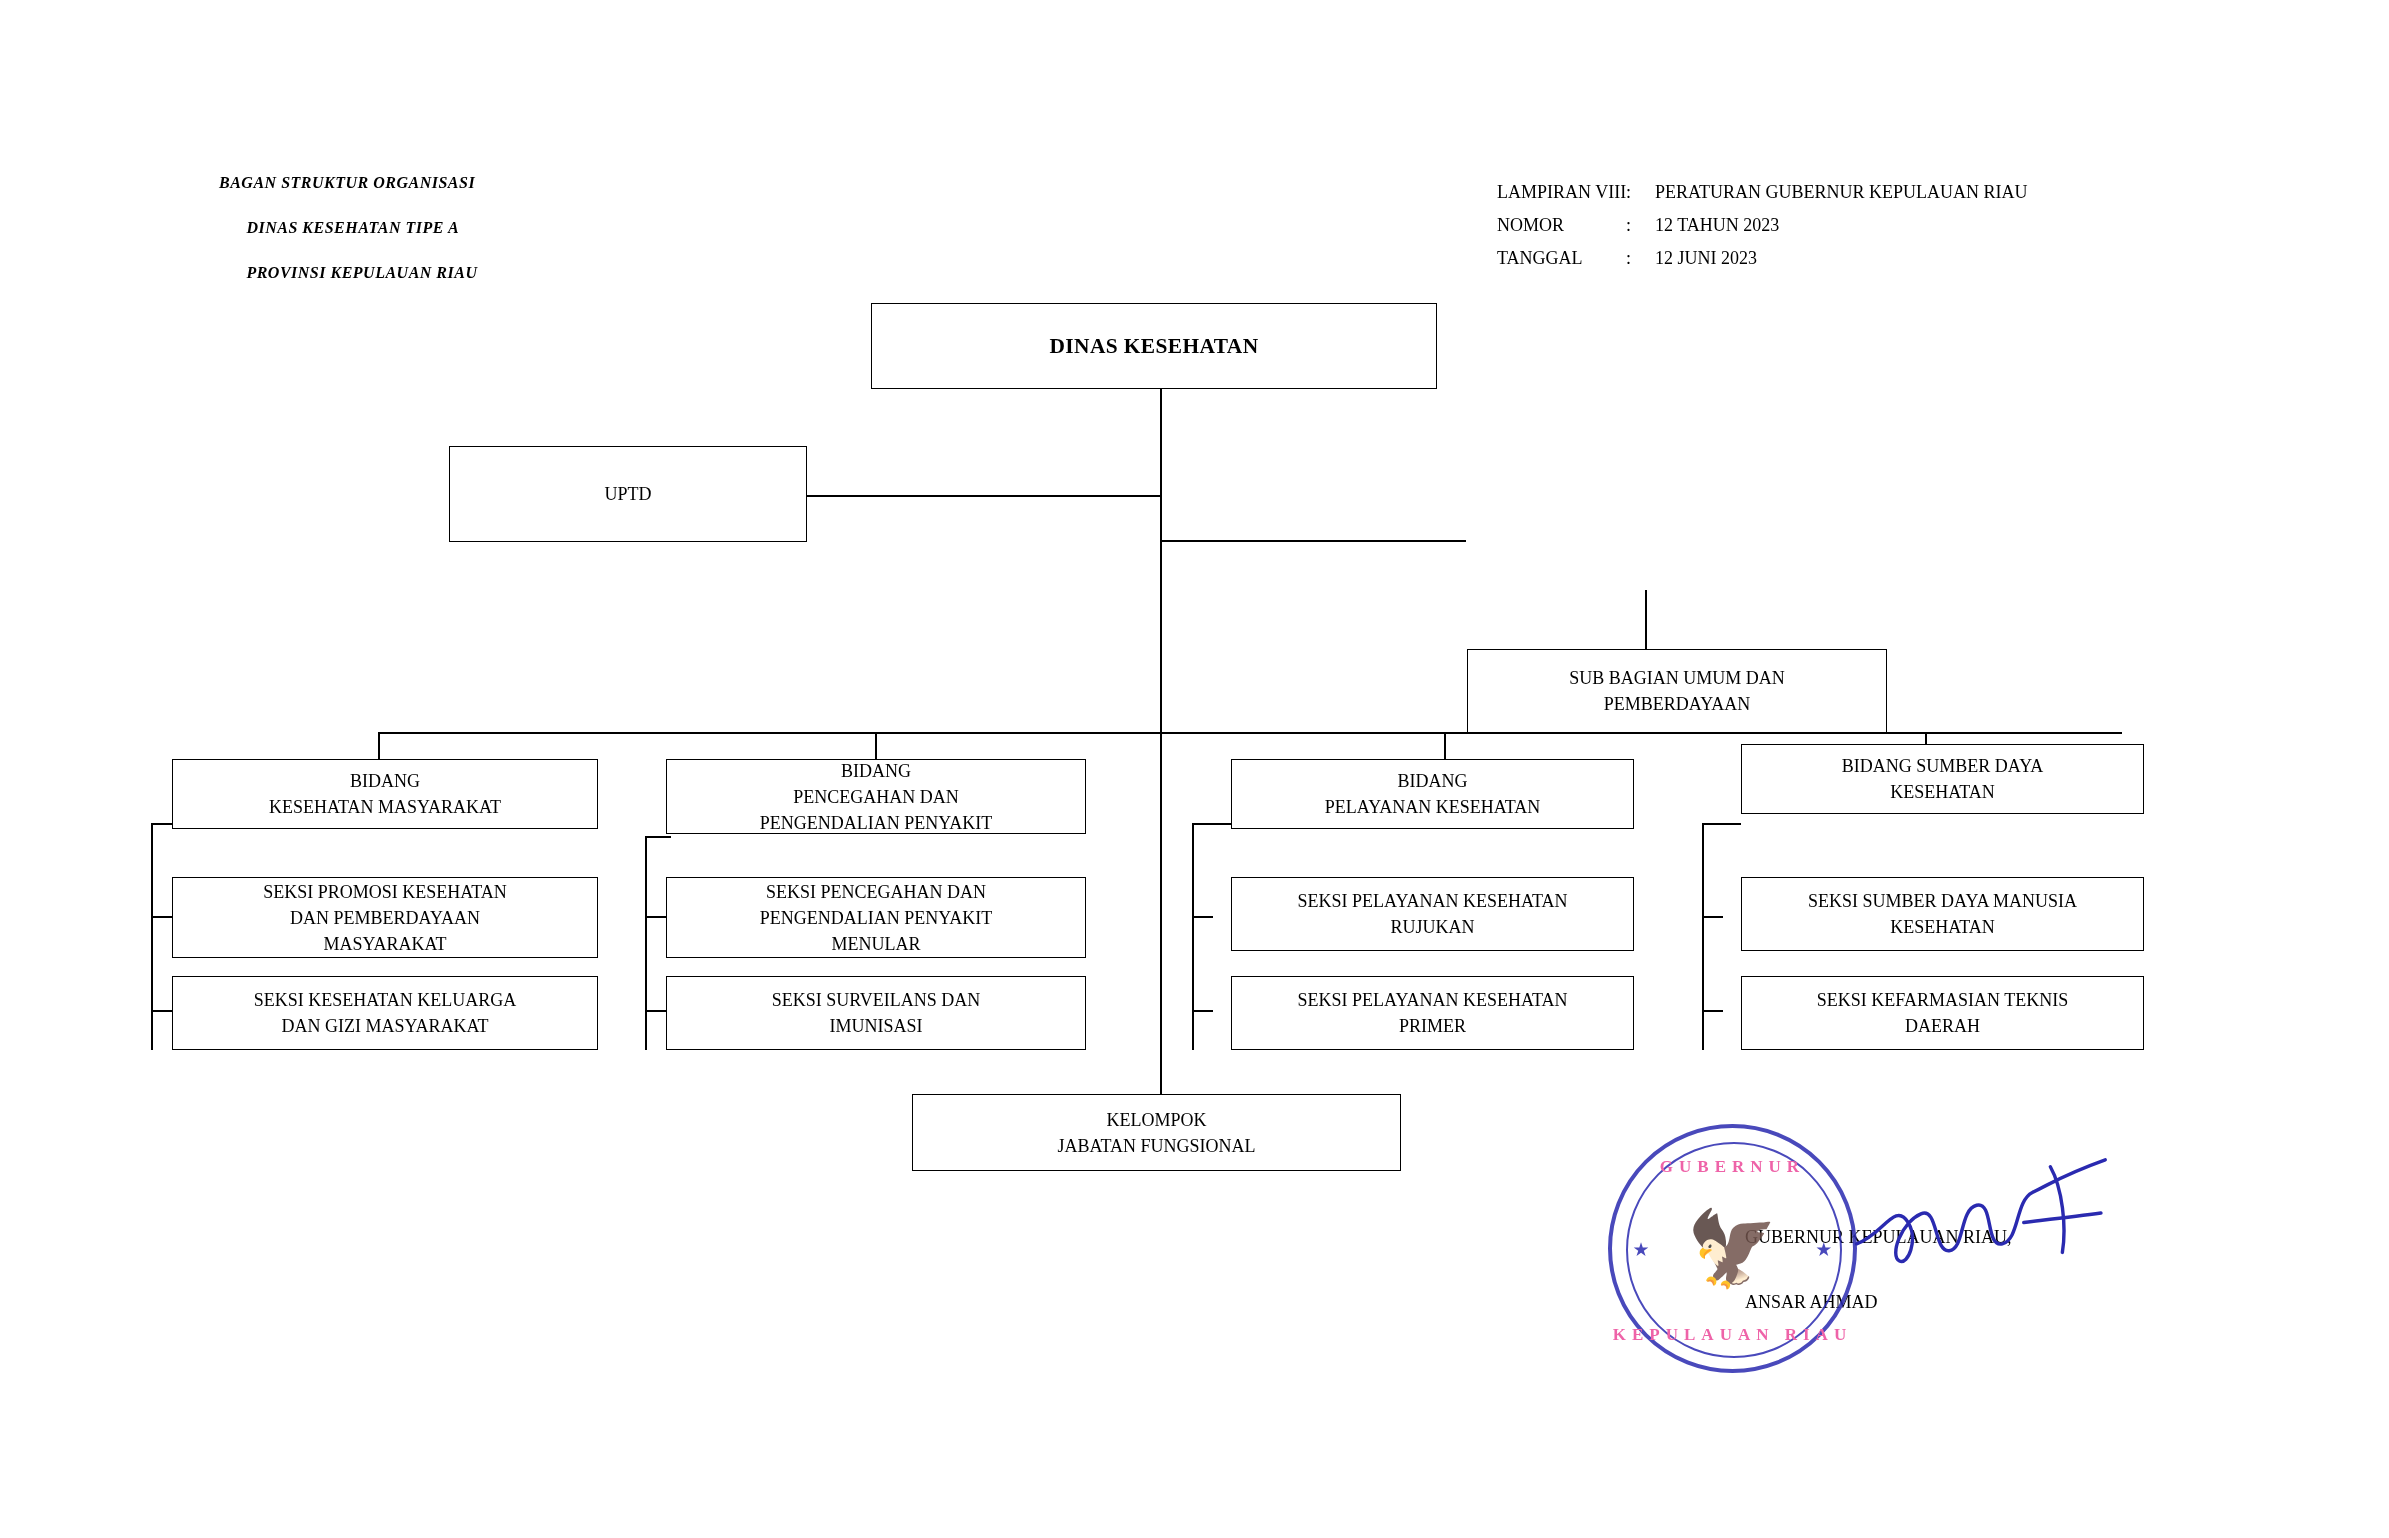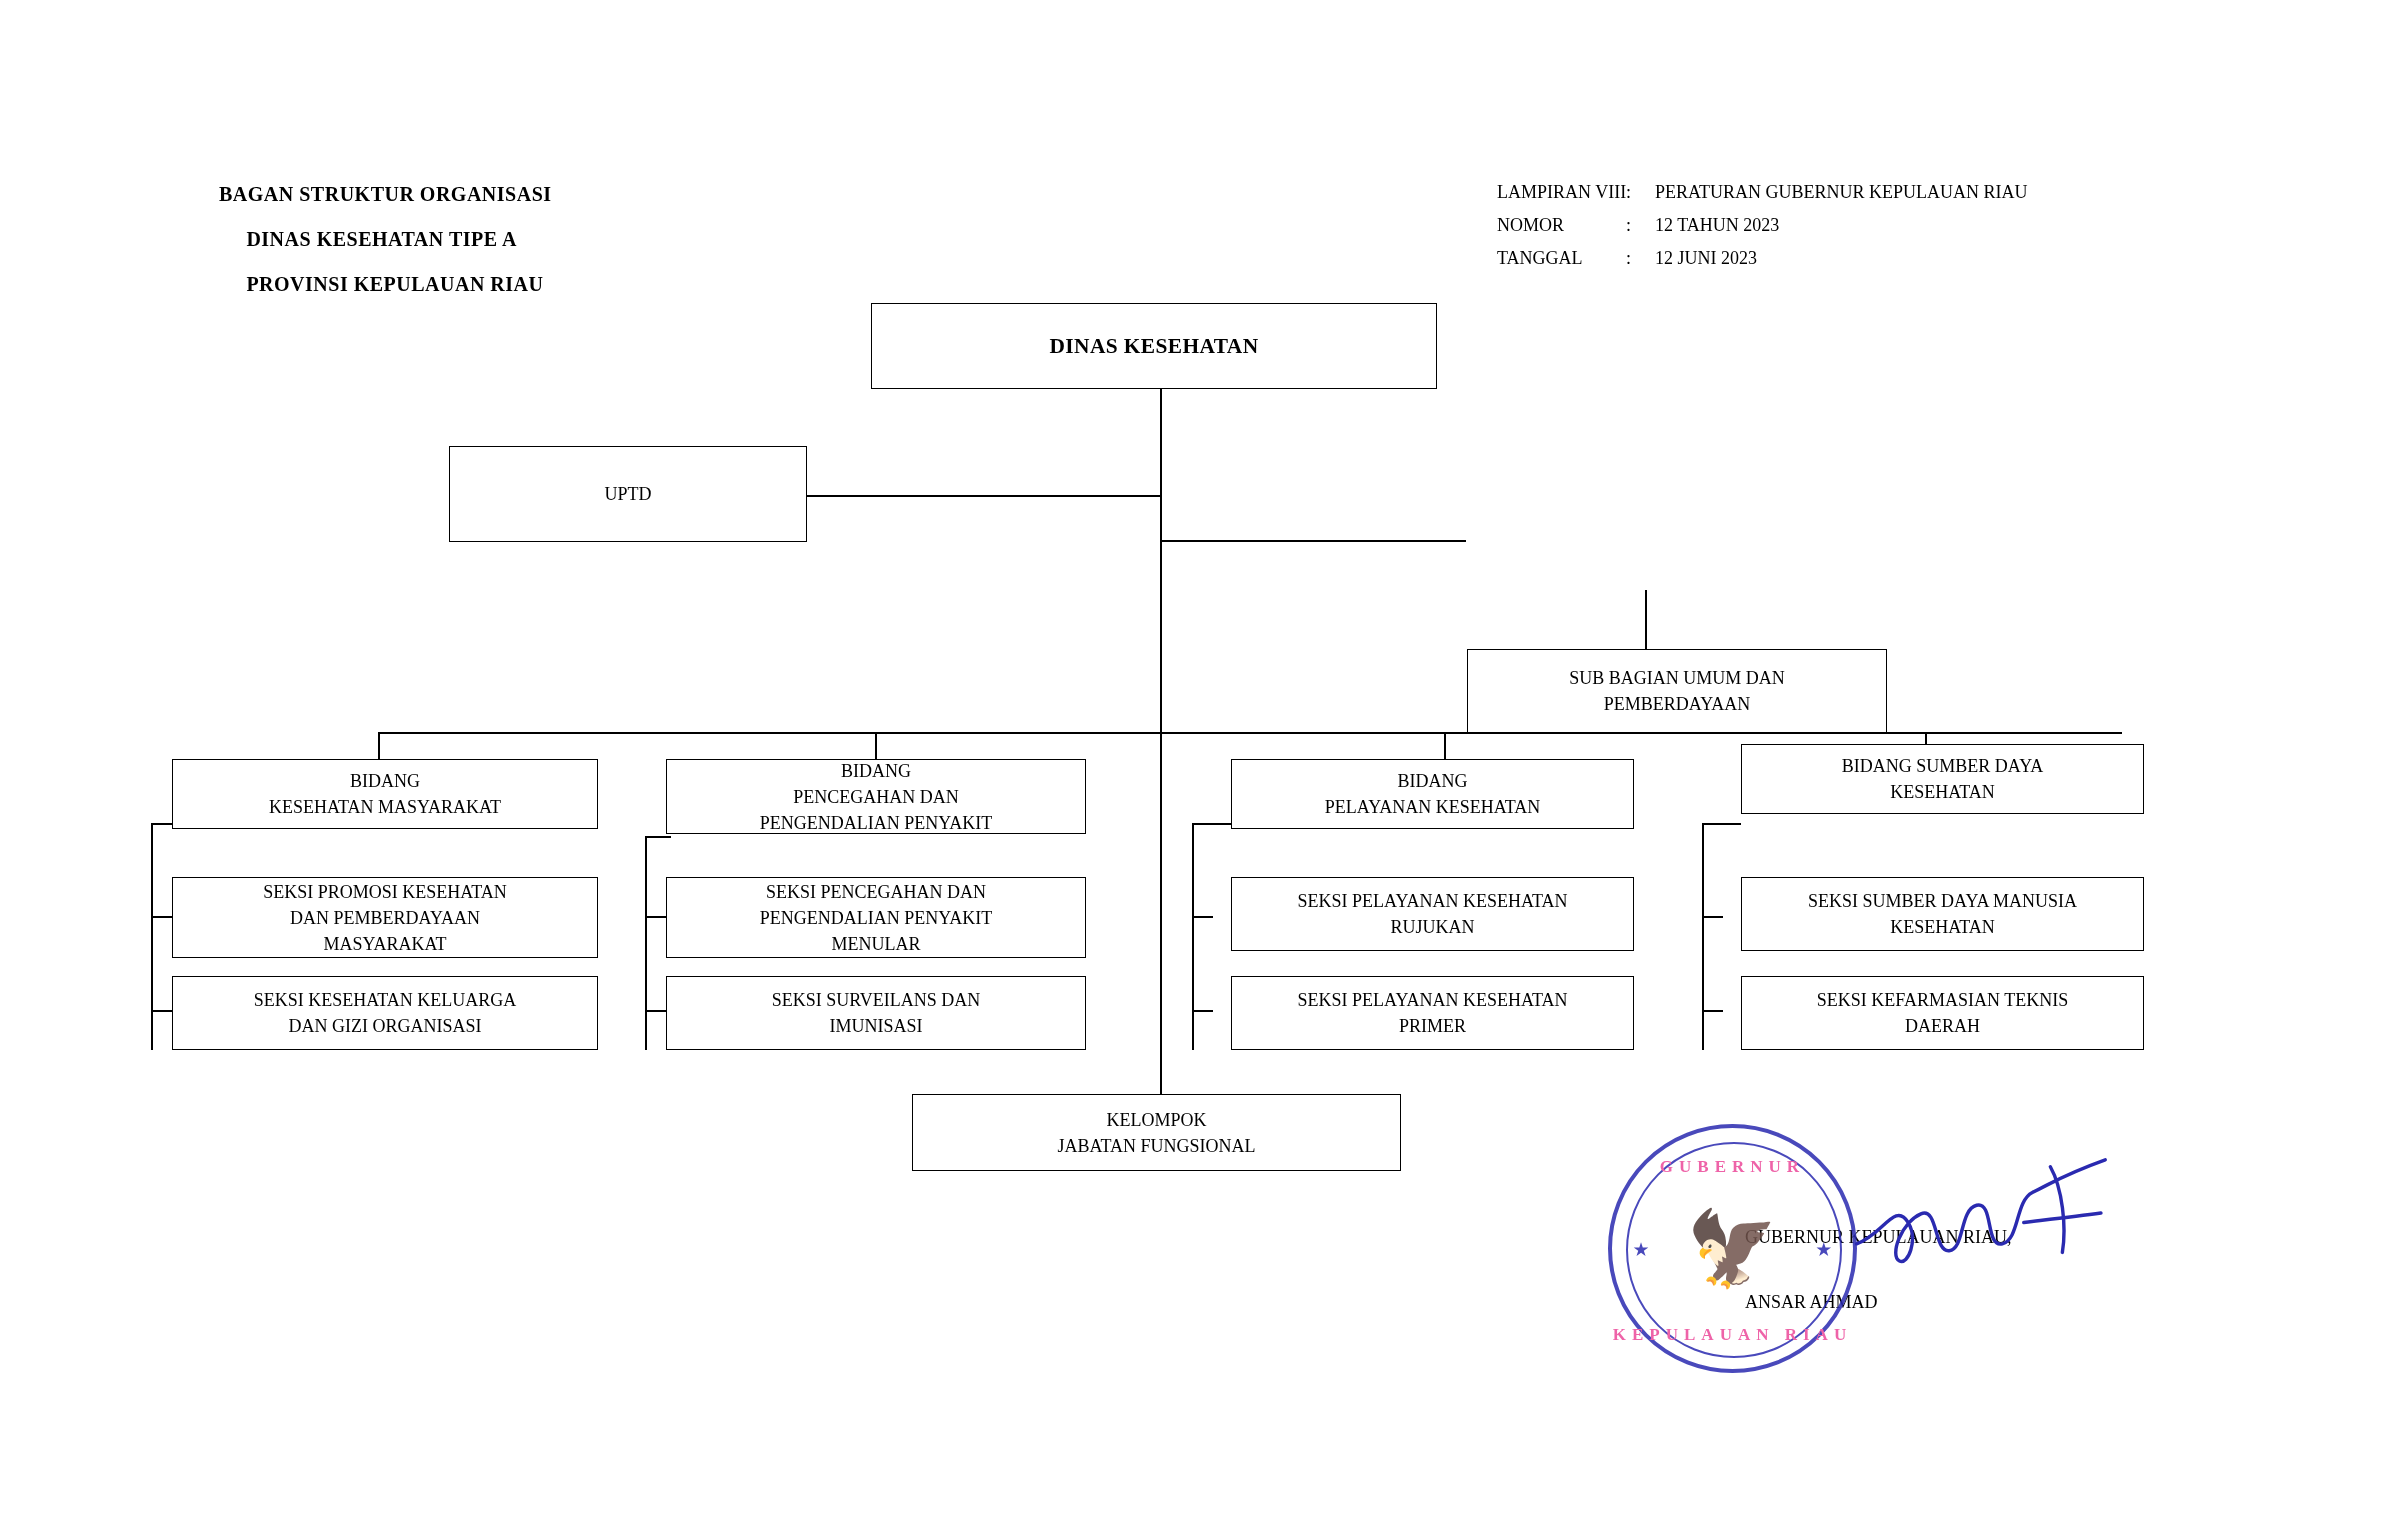--- a/index.html
+++ b/index.html
@@ -16,26 +16,27 @@
     width: 2389px;
     height: 1539px;
     background: #ffffff;
     overflow: hidden;
   }
   .abs { position: absolute; }
 
   
   .hdr-left {
     left: 219px;
-    top: 172px;
+    top: 160px;
     font-family: "Liberation Serif", serif;
     font-weight: bold;
-    font-size: 20px;
+    font-size: 16px;
     letter-spacing: 0.5px;
     line-height: 45px;
+    font-style: italic;
   }
   .hdr-left div { white-space: nowrap; }
   .hdr-left .l2 { padding-left: 27.4px; }
   .hdr-left .l3 { padding-left: 27.4px; }
 
   .hdr-right {
     left: 1497px;
     top: 176px;
     font-size: 18px;
     line-height: 33px;
@@ -255,21 +256,21 @@
     <div>
       <span>SEKSI PROMOSI KESEHATAN</span>
       <span>DAN PEMBERDAYAAN</span>
       <span>MASYARAKAT</span>
     </div>
   </div>
 
   <div class="abs box" style="left:172px; top:976px; width:426px; height:74px;">
     <div>
       <span>SEKSI KESEHATAN KELUARGA</span>
-      <span>DAN GIZI ORGANISASI</span>
+      <span>DAN GIZI MASYARAKAT</span>
     </div>
   </div>
 
   <div class="abs box" style="left:666px; top:877px; width:420px; height:81px;">
     <div>
       <span>SEKSI PENCEGAHAN DAN</span>
       <span>PENGENDALIAN PENYAKIT</span>
       <span>MENULAR</span>
     </div>
   </div>

